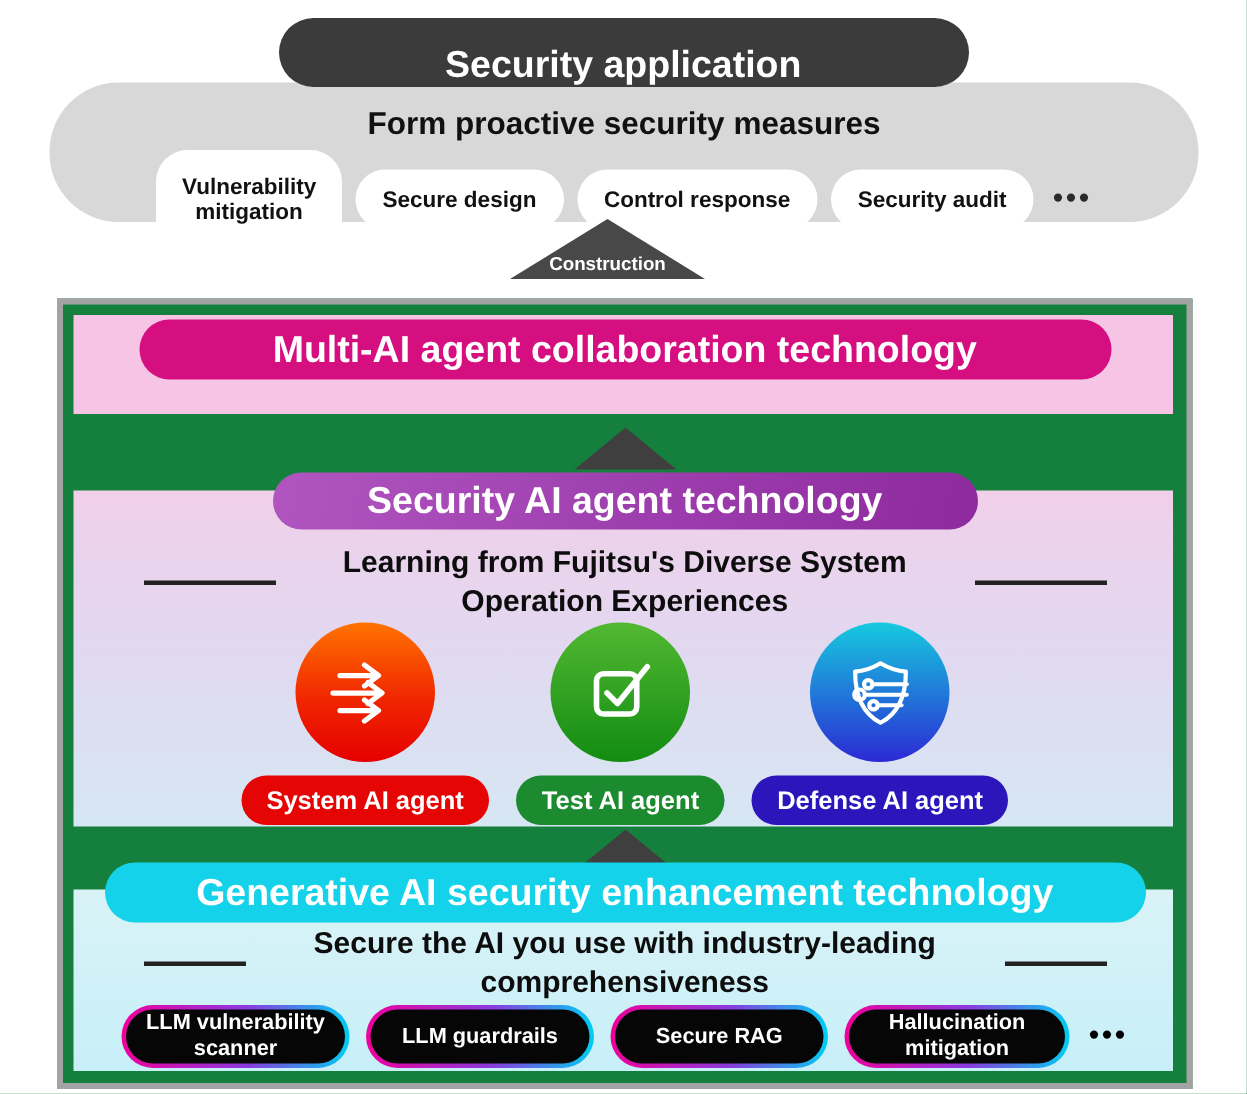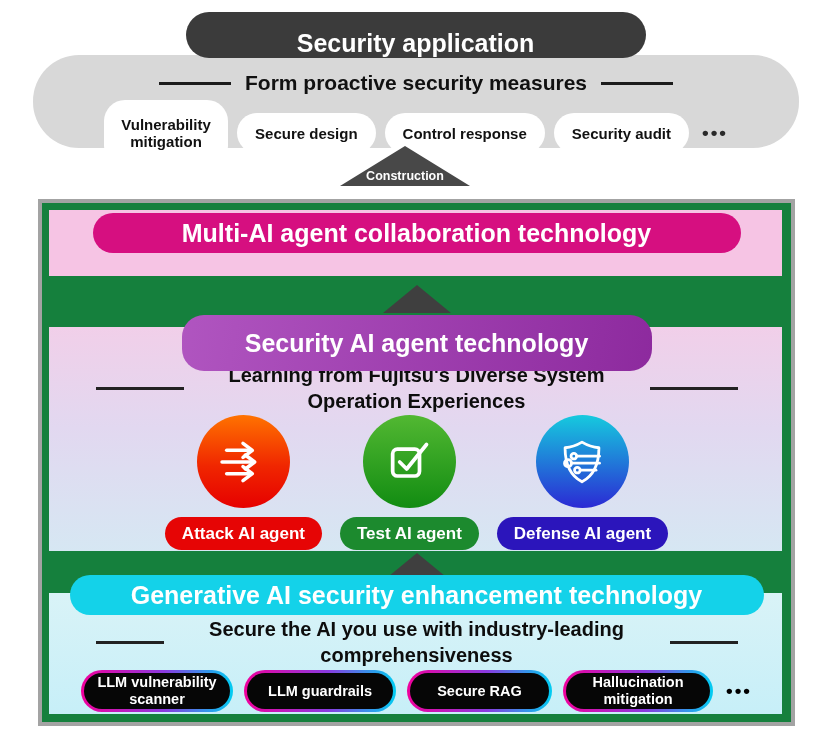--- a/index.html
+++ b/index.html
@@ -7,21 +7,21 @@
   .canvas { position:relative; width:831px; height:729px; background:#fff; overflow:hidden; }
 
   
   .gray-panel { position:absolute; left:33px; top:55px; width:766px; height:93px;
     background:#d8d8d8; border-radius:46px; }
   .app-pill { position:absolute; left:50%; top:12px; transform:translateX(-50%);
     width:460px; height:46px; background:#3b3b3b; border-radius:24px; z-index:3;
     display:flex; align-items:flex-end; justify-content:center;
     color:#fff; font-size:25px; font-weight:bold; }
   .form-row { position:absolute; left:0; right:0; top:14px; height:28px;
-    display:flex; align-items:center; justify-content:center; gap:14px; }
+    display:flex; align-items:center; justify-content:center; gap:14px;flex-direction:column; }
   .form-text { font-size:21px; font-weight:bold; color:#111; }
   .hline { display:inline-block; height:3px; background:#1c1c1c; }
   .w72 { width:72px; }
   .top-pills { position:absolute; left:0; right:0; top:45px;
     display:flex; align-items:center; justify-content:center; gap:9px; }
   .white-pill { background:#fff; border-radius:21px; min-height:40px; padding:3px 18px;
     display:flex; align-items:center; justify-content:center; text-align:center;
     font-size:15px; font-weight:bold; color:#111; line-height:1.15; }
   .white-pill.wrap { width:124px; padding:16px 8px; }
   .dots { font-size:19px; font-weight:bold; color:#2a2a2a; letter-spacing:2px; margin-left:4px; }
@@ -43,21 +43,21 @@
   .pink-band { top:7px; height:66px; background:#f6c4e4; }
   .purple-band { top:124px; height:224px;
     background:linear-gradient(180deg,#f1cfe9 0%,#e2d8f0 45%,#d6e7f3 100%); }
   .cyan-band { top:390px; height:121px;
     background:linear-gradient(180deg,#d9f3f7 0%,#c7eff8 100%); }
 
   .title-pill { left:50%; transform:translateX(-50%); z-index:2; border-radius:22px;
     display:flex; align-items:center; justify-content:center;
     color:#fff; font-size:25px; font-weight:bold; white-space:nowrap; }
   .magenta-pill { top:10px; width:648px; height:40px; background:#d60f80; }
-  .purple-pill { top:112px; width:470px; height:56px;
+  .purple-pill { top:112px; width:470px; height:38px;
     background:linear-gradient(100deg,#b055c0 0%,#8d2a9e 100%); }
   .cyan-pill { top:372px; width:694px; height:40px; background:#14d2e9; }
 
   .sub-row { left:0; right:0; display:flex; align-items:center; justify-content:center; gap:13px; }
   .multi-sub { top:52px; }
   .multi-sub .sub-text { font-size:19px; font-weight:bold; color:#2d1a2c; }
   .dash { display:inline-block; width:38px; height:3px; background:#3a2438; }
 
   .tri { left:50%; margin-left:-34px; width:0; height:0;
     border-left:34px solid transparent; border-right:34px solid transparent;
@@ -154,21 +154,21 @@
           <svg width="56" height="56" viewBox="0 0 48 48" fill="none" stroke="#fff" stroke-width="3" stroke-linecap="round" stroke-linejoin="round">
             <path d="M10 14 H30"></path>
               <path d="M24 8 l8 6 -8 6"></path>
             <path d="M6 24 H32"></path>
               <path d="M26 18 l8 6 -8 6"></path>
             <path d="M10 34 H30"></path>
               <path d="M24 28 l8 6 -8 6"></path>
           </svg>
         </div>
         <div class="agent-label attack-label">
-          <span>Attack AI agent</span>
+          <span>System AI agent</span>
         </div>
       </div>
       <div class="agent-col">
         <div class="agent-circle test-circle">
           <svg width="56" height="56" viewBox="0 0 48 48" fill="none" stroke="#fff" stroke-width="3.2" stroke-linecap="round" stroke-linejoin="round">
             <rect x="10" y="13" width="23" height="23" rx="4"></rect>
             <path d="M16 24 l6 6 L39 9"></path>
           </svg>
         </div>
         <div class="agent-label test-label">

